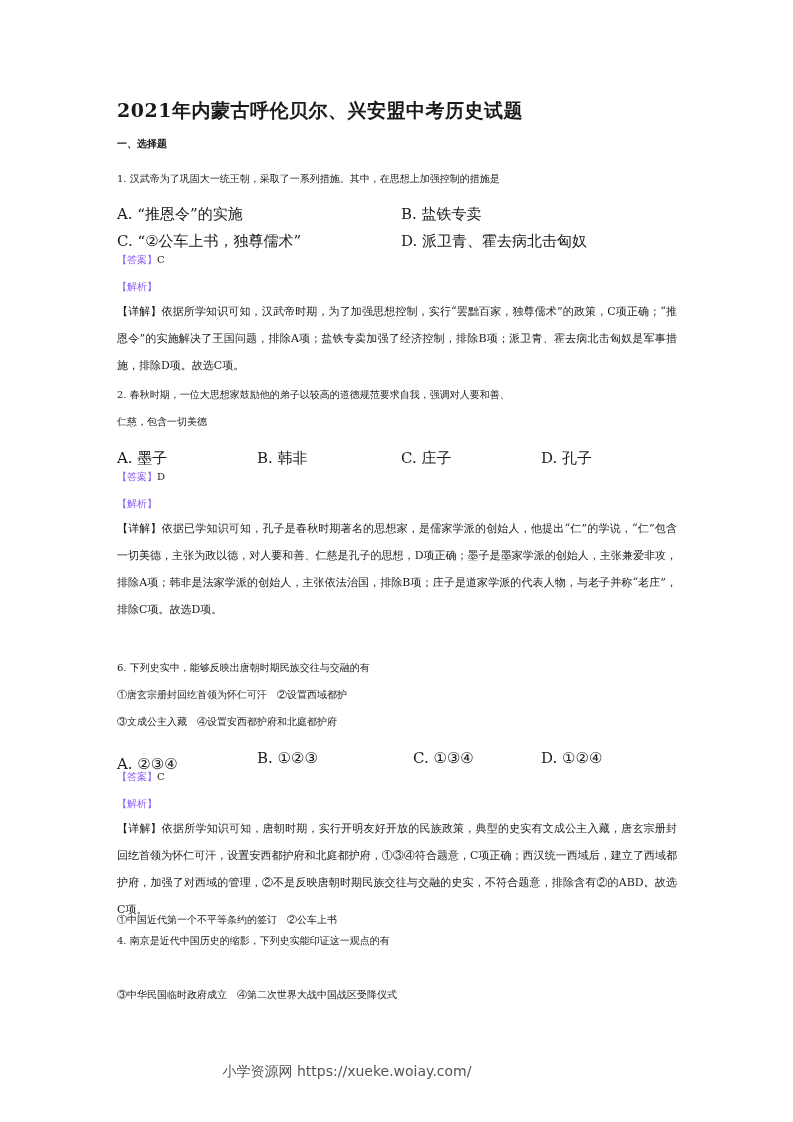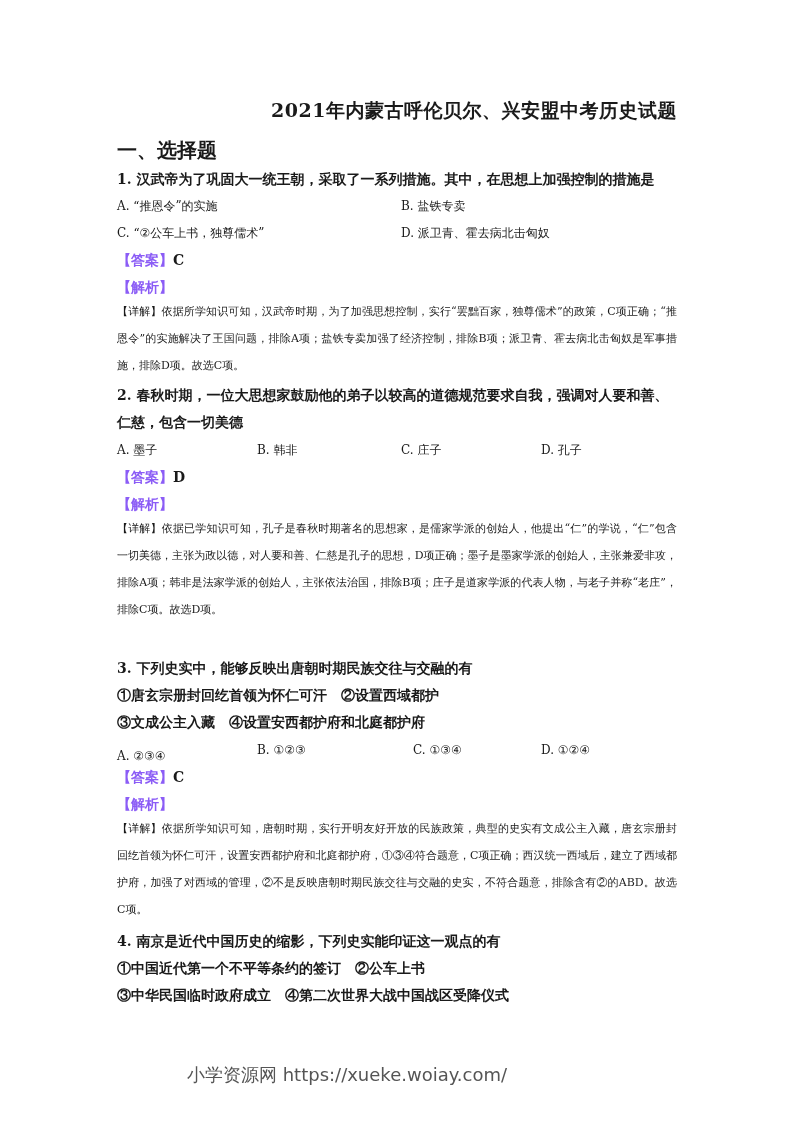--- a/index.html
+++ b/index.html
@@ -1,28 +1,28 @@
 <!DOCTYPE html>
 <html><head>
 <meta charset="utf-8">
 <style>
   html, body { margin: 0; padding: 0; background: #ffffff; }
   body { width: 793px; height: 1122px; position: relative; overflow: hidden;
          font-family: "DejaVu Serif", "Liberation Serif", serif; color: #1a1a1a; }
   .page { position: absolute; left: 117px; top: 0; width: 560px; }
-  .title { position: absolute; left: 0; width: 560px; top: 98px; text-align: right;
+  .title { position: absolute; left: 0; width: 560px; top: 98px; text-align: left;
            font-size: 19px; font-weight: bold; letter-spacing: 0.5px; }
-  .section { position: absolute; left: 0; top: 137px; font-size: 20px; font-weight: bold; }
-  .line { position: absolute; left: 0; font-size: 14px; line-height: 18px; white-space: nowrap; font-weight: bold; }
-  .opt { position: absolute; font-size: 12px; line-height: 18px; white-space: nowrap; }
+  .section { position: absolute; left: 0; top: 137px; font-size: 10px; font-weight: bold; }
+  .line { position: absolute; left: 0; font-size: 10px; line-height: 18px; white-space: nowrap; }
+  .opt { position: absolute; font-size: 15px; line-height: 18px; white-space: nowrap; margin-top: 8px; }
   .tag { color: #8b5cf6; }
   .ans { color: #1a1a1a; }
   .detail { position: absolute; left: 0; width: 560px; font-size: 11px; line-height: 27px; text-align: justify; }
   .footer { position: absolute; left: 0; width: 694px; top: 1063px; text-align: center;
-            font-family: "DejaVu Sans", "Liberation Sans", sans-serif; font-size: 18px; color: #555; }
+            font-family: "DejaVu Sans", "Liberation Sans", sans-serif; font-size: 14px; color: #555; }
 </style>
 </head>
 <body>
 
 <div class="page">
   <div class="title">2021年内蒙古呼伦贝尔、兴安盟中考历史试题</div>
   <div class="section">一、选择题</div>
 
   <div class="line" style="top:170px">1. 汉武帝为了巩固大一统王朝，采取了一系列措施。其中，在思想上加强控制的措施是</div>
   <div class="opt" style="left:0;top:197px">A. “推恩令”的实施</div>
@@ -40,31 +40,31 @@
   <div class="opt" style="left:0;top:441px">A. 墨子</div>
   <div class="opt" style="left:140px;top:441px">B. 韩非</div>
   <div class="opt" style="left:284px;top:441px">C. 庄子</div>
   <div class="opt" style="left:424px;top:441px">D. 孔子</div>
   <div class="line" style="top:468px">
     <span class="tag">【答案】</span><span class="ans">D</span>
   </div>
   <div class="line tag" style="top:495px">【解析】</div>
   <div class="detail" style="top:515px">【详解】依据已学知识可知，孔子是春秋时期著名的思想家，是儒家学派的创始人，他提出“仁”的学说，“仁”包含一切美德，主张为政以德，对人要和善、仁慈是孔子的思想，D项正确；墨子是墨家学派的创始人，主张兼爱非攻，排除A项；韩非是法家学派的创始人，主张依法治国，排除B项；庄子是道家学派的代表人物，与老子并称“老庄”，排除C项。故选D项。</div>
 
-  <div class="line" style="top:659px">3. 下列史实中，能够反映出唐朝时期民族交往与交融的有</div>
+  <div class="line" style="top:659px">6. 下列史实中，能够反映出唐朝时期民族交往与交融的有</div>
   <div class="line" style="top:686px">①唐玄宗册封回纥首领为怀仁可汗　②设置西域都护</div>
   <div class="line" style="top:713px">③文成公主入藏　④设置安西都护府和北庭都护府</div>
   <div class="opt" style="left:0;top:747px">A. ②③④</div>
   <div class="opt" style="left:140px;top:741px">B. ①②③</div>
   <div class="opt" style="left:296px;top:741px">C. ①③④</div>
   <div class="opt" style="left:424px;top:741px">D. ①②④</div>
   <div class="line" style="top:768px">
     <span class="tag">【答案】</span><span class="ans">C</span>
   </div>
   <div class="line tag" style="top:795px">【解析】</div>
   <div class="detail" style="top:815px">【详解】依据所学知识可知，唐朝时期，实行开明友好开放的民族政策，典型的史实有文成公主入藏，唐玄宗册封回纥首领为怀仁可汗，设置安西都护府和北庭都护府，①③④符合题意，C项正确；西汉统一西域后，建立了西域都护府，加强了对西域的管理，②不是反映唐朝时期民族交往与交融的史实，不符合题意，排除含有②的ABD。故选C项。</div>
 
   <div class="line" style="top:932px">4. 南京是近代中国历史的缩影，下列史实能印证这一观点的有</div>
-  <div class="line" style="top:959px">①中国近代第一个不平等条约的签订　②公车上书</div>
+  <div class="line" style="top:911px">①中国近代第一个不平等条约的签订　②公车上书</div>
   <div class="line" style="top:986px">③中华民国临时政府成立　④第二次世界大战中国战区受降仪式</div>
 </div>
 
 <div class="footer">小学资源网 https://xueke.woiay.com/</div>
 
 </body></html>

